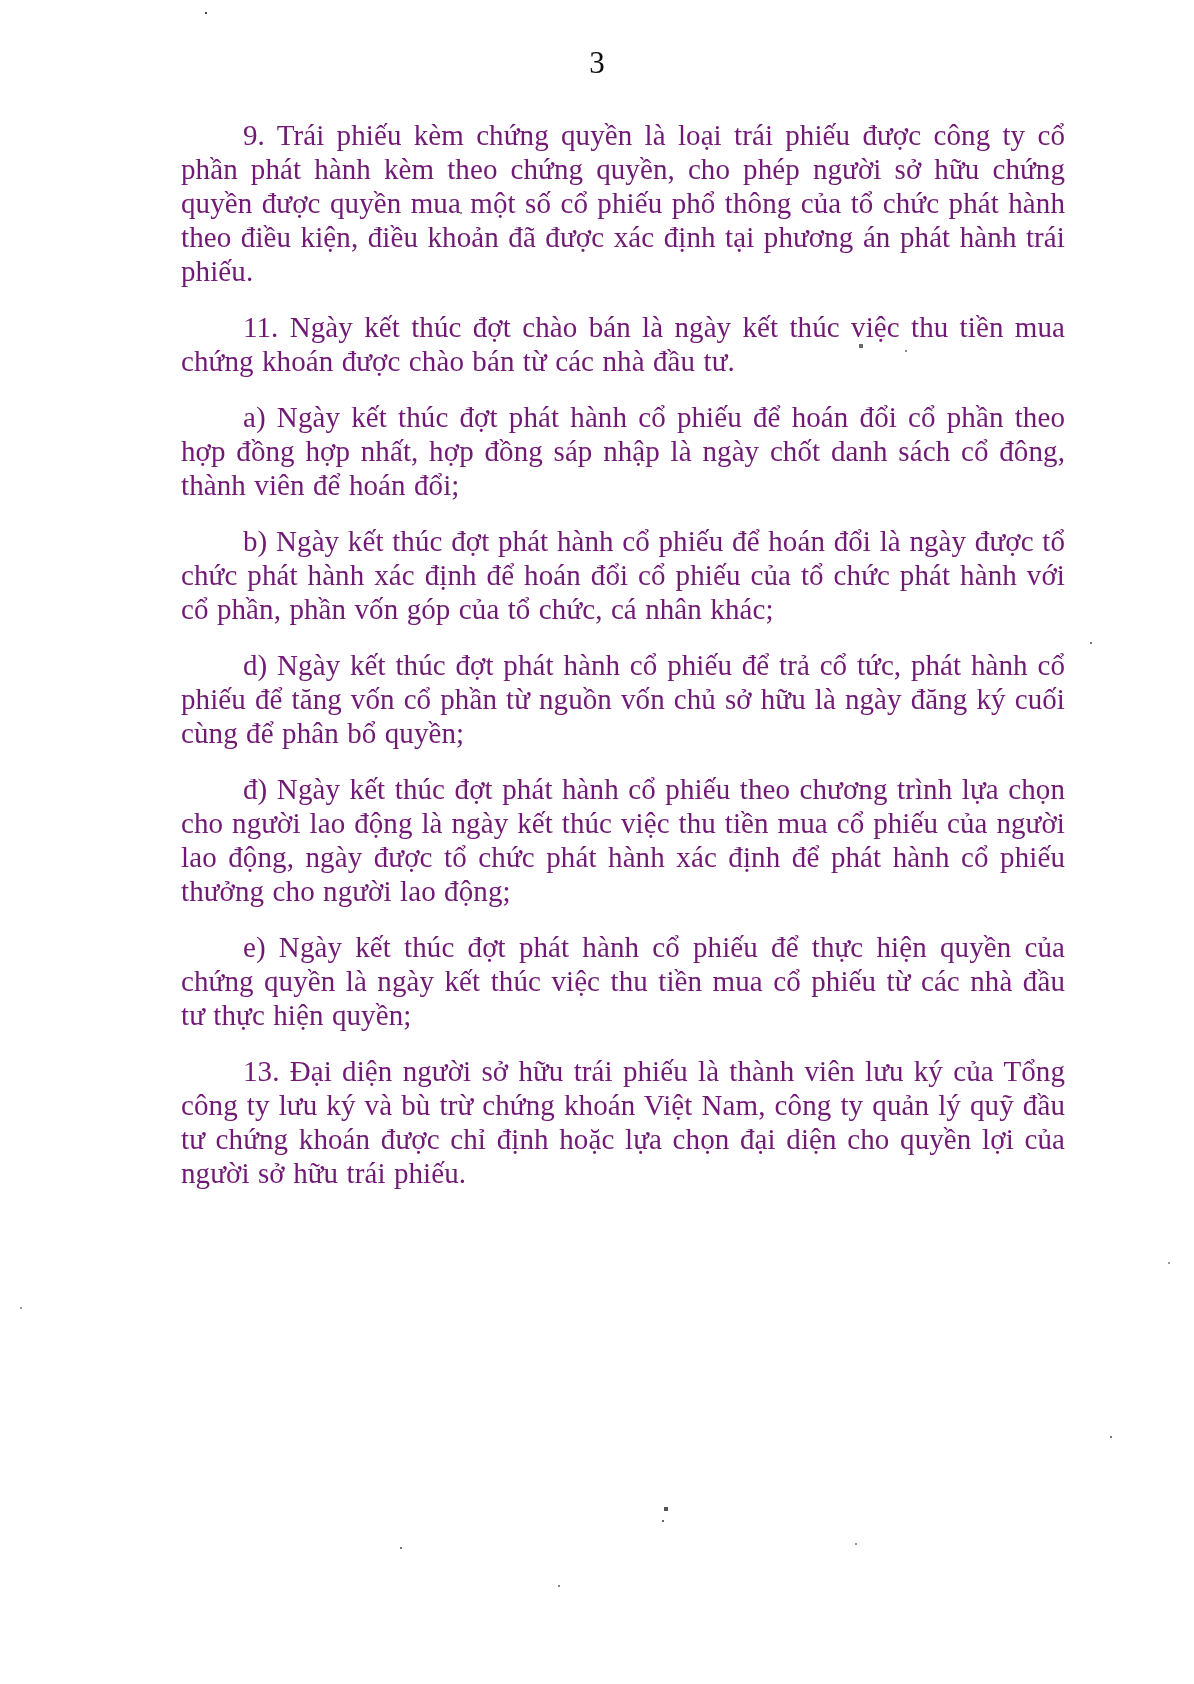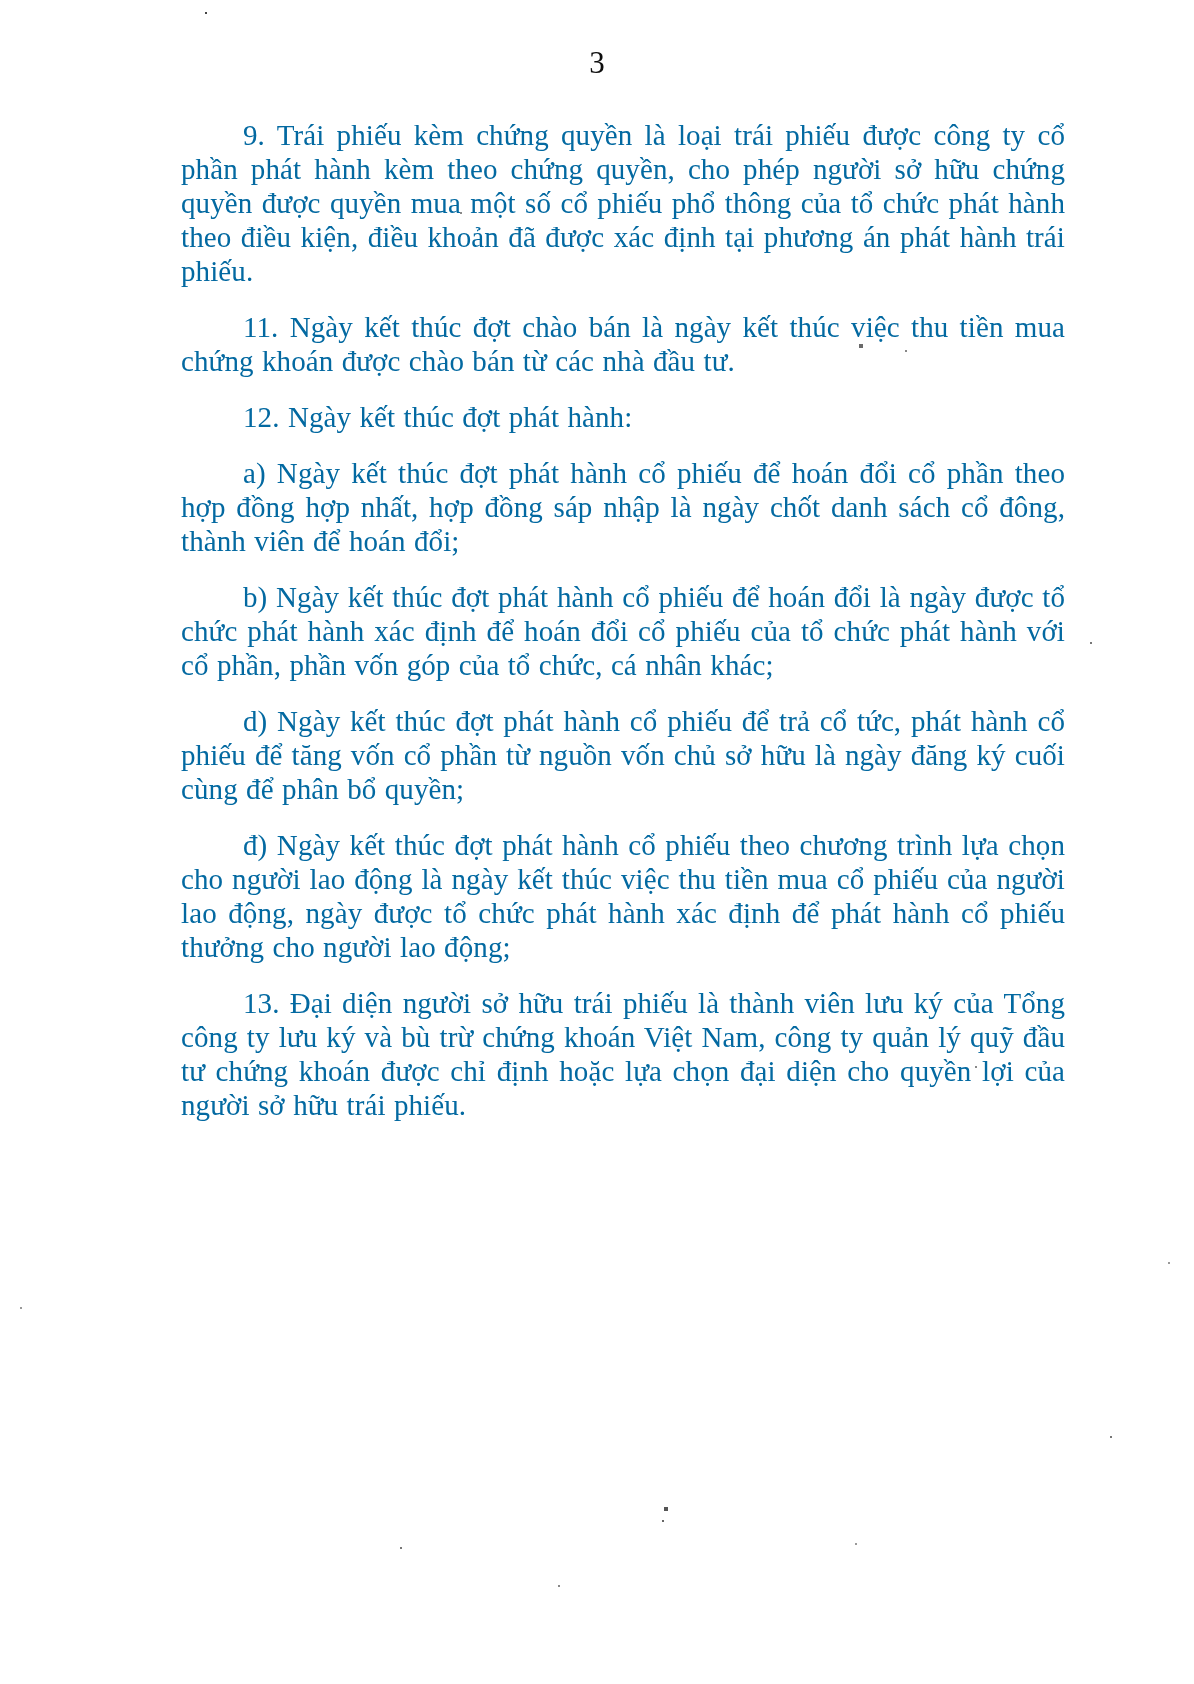--- a/index.html
+++ b/index.html
@@ -33,21 +33,21 @@
     width: 884px;
   }
   .para {
     margin: 22px 0 0 0;
     font-size: 29px;
     line-height: 34px;
     text-align: justify;
     text-indent: 62px;
     word-spacing: 1px;
     letter-spacing: 0.1px;
-    color: #0369a1;
+    color: #701a75;
   }
   
   .specks {
     position: absolute;
     top: 0;
     left: 0;
     width: 2px;
     height: 2px;
     background: transparent;
     box-shadow:
@@ -70,22 +70,22 @@
 </style>
 </head>
 <body>
 
 <div class="sheet">
   <div class="page-number">3</div>
 
   <div class="body-col">
     <p class="para">9. Trái phiếu kèm chứng quyền là loại trái phiếu được công ty cổ phần phát hành kèm theo chứng quyền, cho phép người sở hữu chứng quyền được quyền mua một số cổ phiếu phổ thông của tổ chức phát hành theo điều kiện, điều khoản đã được xác định tại phương án phát hành trái phiếu.</p>
     <p class="para">11. Ngày kết thúc đợt chào bán là ngày kết thúc việc thu tiền mua chứng khoán được chào bán từ các nhà đầu tư.</p>
-    <p class="para">12. Ngày kết thúc đợt phát hành:</p>
     <p class="para">a) Ngày kết thúc đợt phát hành cổ phiếu để hoán đổi cổ phần theo hợp đồng hợp nhất, hợp đồng sáp nhập là ngày chốt danh sách cổ đông, thành viên để hoán đổi;</p>
     <p class="para">b) Ngày kết thúc đợt phát hành cổ phiếu để hoán đổi là ngày được tổ chức phát hành xác định để hoán đổi cổ phiếu của tổ chức phát hành với cổ phần, phần vốn góp của tổ chức, cá nhân khác;</p>
     <p class="para">d) Ngày kết thúc đợt phát hành cổ phiếu để trả cổ tức, phát hành cổ phiếu để tăng vốn cổ phần từ nguồn vốn chủ sở hữu là ngày đăng ký cuối cùng để phân bổ quyền;</p>
     <p class="para">đ) Ngày kết thúc đợt phát hành cổ phiếu theo chương trình lựa chọn cho người lao động là ngày kết thúc việc thu tiền mua cổ phiếu của người lao động, ngày được tổ chức phát hành xác định để phát hành cổ phiếu thưởng cho người lao động;</p>
+    <p class="para">e) Ngày kết thúc đợt phát hành cổ phiếu để thực hiện quyền của chứng quyền là ngày kết thúc việc thu tiền mua cổ phiếu từ các nhà đầu tư thực hiện quyền;</p>
     <p class="para">13. Đại diện người sở hữu trái phiếu là thành viên lưu ký của Tổng công ty lưu ký và bù trừ chứng khoán Việt Nam, công ty quản lý quỹ đầu tư chứng khoán được chỉ định hoặc lựa chọn đại diện cho quyền lợi của người sở hữu trái phiếu.</p>
   </div>
 
   <div class="specks"></div>
 </div>
 
 </body></html>

